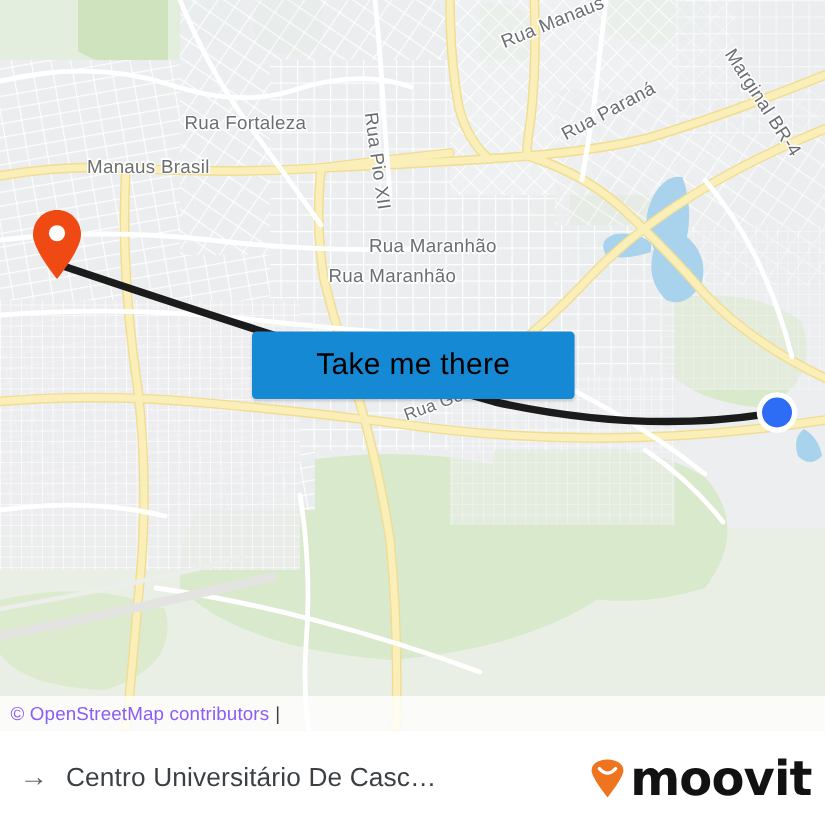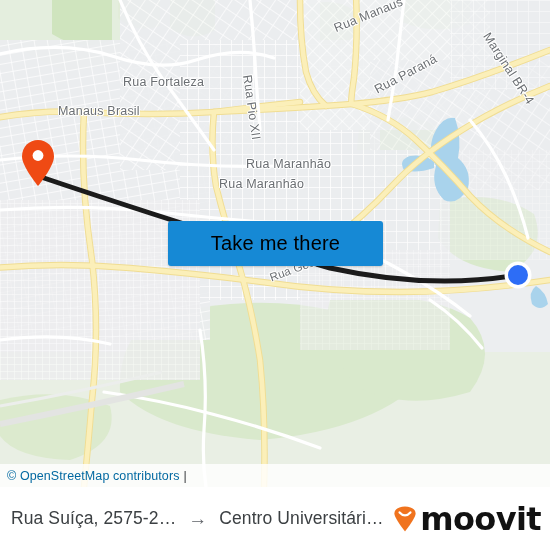--- a/index.html
+++ b/index.html
@@ -119,21 +119,21 @@
     box-sizing: border-box;
     font-size: 12.5px;
     color: #3c4043;
     letter-spacing: 0.1px;
   }
   #attribution .attr-sep {
     margin: 0 4px;
     color: #3c4043;
   }
   #attribution a {
-    color: #0369a1;
+    color: #8b5cf6;
     text-decoration: none;
   }
 
   
   #footer {
     position: absolute;
     left: 0;
     top: 487px;
     width: 550px;
     height: 63px;
@@ -338,21 +338,20 @@
 
     <div id="attribution">
       <a href="#">© OpenStreetMap contributors</a>
       <span class="attr-sep">|</span>
     </div>
   </div>
 
   <div id="footer">
 
     <div id="route-summary">
-      <span id="origin-name" class="endpoint">Rua Suíça, 2575-2…</span>
 
       <span id="route-arrow">→</span>
 
       <span id="dest-name" class="endpoint">Centro Universitário De Casc…</span>
     </div>
 
     <div id="moovit-logo">
       <svg width="24" height="26" viewBox="0 0 24 26">
         <path d="M12 25.5 C12 25.5 22.6 12.5 22.6 7.6 C22.6 3.1 17.8 0.4 12 0.4 C6.2 0.4 1.4 3.1 1.4 7.6 C1.4 12.5 12 25.5 12 25.5 Z" fill="#f0731e"></path>
         <path d="M6.6 6.4 Q12 12.4 17.4 6.4" fill="none" stroke="#ffffff" stroke-width="2.3" stroke-linecap="round"></path>

